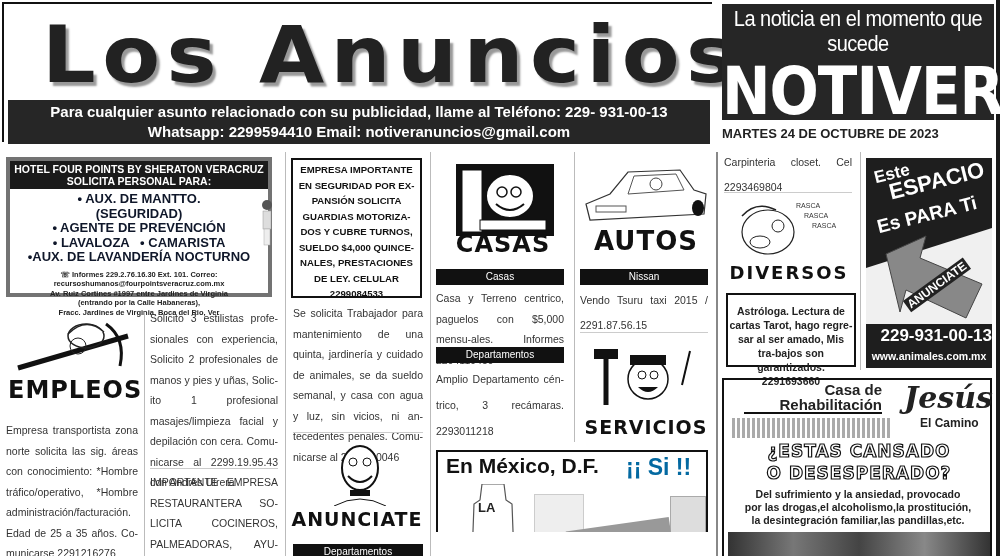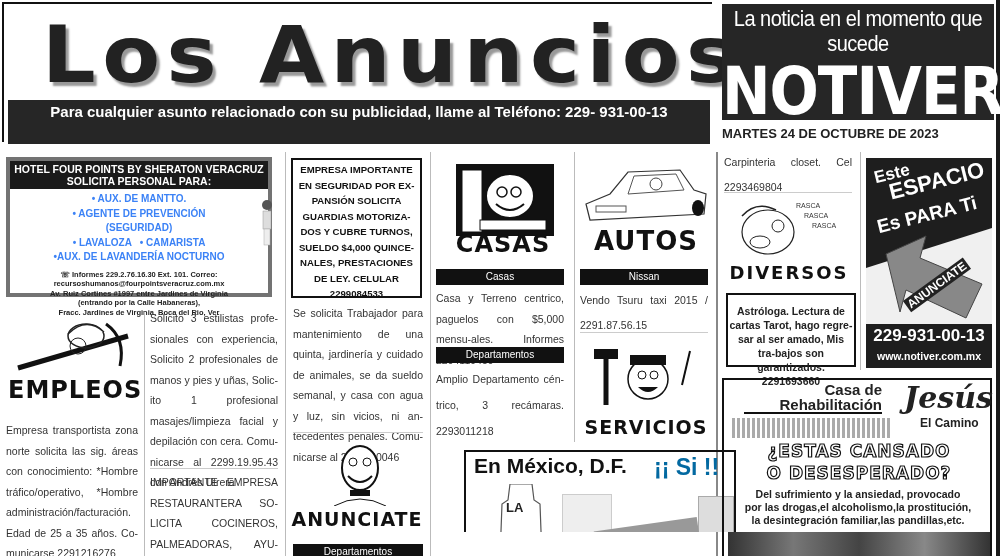--- a/index.html
+++ b/index.html
@@ -19,68 +19,69 @@
   .date-line { left: 722px; top: 126px; width: 272px; text-align: left; font-weight: bold; font-size: 13px; color: #222; }
   .right-border { left: 996px; top: 0; width: 4px; height: 556px; background: #1a1a1a; }
 
   
   .adtext { font-size: 10.5px; line-height: 20.5px; text-align: justify; color: #333; }
   .colrule { background: #bbb; width: 1px; }
 
   
   .hotel { left: 6px; top: 157px; width: 266px; height: 140px; border: 4px solid #737373; }
   .hotel-head { background: #1a1a1a; color: #fff; font-weight: bold; font-size: 10.5px; text-align: center; line-height: 12px; padding: 2px 0; }
-  .hotel-list { text-align: center; font-weight: 900; font-size: 10px; line-height: 14.5px; margin-top: 3px; color: #3b82f6; }
+  .hotel-list { text-align: center; font-weight: 900; font-size: 13px; line-height: 14.5px; margin-top: 3px; color: #0f172a; }
   .hotel-info { text-align: center; font-size: 7.5px; font-weight: bold; line-height: 9.5px; margin-top: 5px; color: #222; }
 
   
   .seguridad { left: 291px; top: 158px; width: 131px; height: 140px; border: 2px solid #111; text-align: center; font-weight: bold; font-size: 9.6px; line-height: 15.5px; padding-top: 2px; color: #111; }
 
   
   .section-title { font-family: "DejaVu Sans", sans-serif; font-weight: 900; color: #111; text-align: center; letter-spacing: 1px; }
   .blackbar { background: #111; color: #fff; text-align: center; font-size: 10px; line-height: 16px; height: 16px; }
 
   
   .espacio { left: 866px; top: 158px; width: 126px; height: 210px; background: #1e1e1e; color: #fff; overflow: hidden; }
 
   
   .rehab { left: 722px; top: 378px; width: 270px; height: 178px; border: 2px solid #111; border-bottom: none; padding-left: 40px; }
 
   
-  .mexico { left: 436px; top: 450px; width: 272px; height: 82px; border: 2px solid #111; border-bottom: none; overflow: hidden; margin-left: 28px; }
+  .mexico { left: 436px; top: 450px; width: 272px; height: 82px; border: 2px solid #111; border-bottom: none; overflow: hidden; }
 
   svg { display: block; }
 </style>
 </head>
 <body>
 
 <div class="abs right-border"></div>
 
 <div class="abs masthead">
   <div class="title-big">Los Anuncios</div>
   <div class="contact-bar">
     <div class="line1">Para cualquier asunto relacionado con su publicidad, llame al  Teléfono: 229- 931-00-13</div>
+    <div>Whatsapp: 2299594410 Email: notiveranuncios@gmail.com</div>
   </div>
 </div>
 
 <div class="abs notiver-box">
   <div class="notiver-slogan">La noticia en el momento que sucede</div>
   <div class="notiver-name">NOTIVER</div>
 </div>
 <div class="abs date-line">MARTES 24 DE OCTUBRE DE 2023</div>
 
 <div class="abs hotel">
   <div class="hotel-head">
     <div>HOTEL FOUR POINTS BY SHERATON VERACRUZ</div>
     <div>SOLICITA PERSONAL PARA:</div>
   </div>
   <div class="hotel-list">
     <div>• AUX. DE MANTTO.</div>
+    <div>(SEGURIDAD)</div>
     <div>• AGENTE DE PREVENCIÓN</div>
-    <div>(SEGURIDAD)</div>
     <div style="white-space:pre">• LAVALOZA   • CAMARISTA</div>
     <div>•AUX. DE LAVANDERÍA NOCTURNO</div>
   </div>
   <div class="hotel-info">
     <div><span>☏ </span><span>Informes 229.2.76.16.30 Ext. 101.  Correo:</span></div>
     <div>recursoshumanos@fourpointsveracruz.com.mx</div>
     <div>Av. Ruiz Cortines #1997 entre Jardines de Virginia</div>
     <div>(entrando por la Calle Habaneras),</div>
     <div>Fracc. Jardines de Virginia, Boca del Rio, Ver</div>
   </div>
@@ -183,22 +184,22 @@
 
 <div class="abs espacio">
   <div class="abs" style="left:8px;top:6px;font-weight:900;font-size:17px;transform:rotate(-14deg)">Este</div>
   <div class="abs" style="left:22px;top:10px;font-weight:900;font-size:22px;transform:rotate(-14deg)">ESPACIO</div>
   <div class="abs" style="left:10px;top:46px;font-weight:900;font-size:19px;transform:rotate(-14deg);white-space:nowrap">Es PARA Ti</div>
   <svg class="abs" style="left:0;top:70px" width="126" height="96">
     <path d="M0 40 L126 0 L126 96 L0 96 Z" fill="#f0f0f0"></path>
     <path d="M20 26 L60 8 L54 30 L116 56 L100 90 L40 62 L34 84 Z" fill="#888" stroke="#444"></path>
   </svg>
   <div class="abs" style="left:34px;top:120px;font-weight:900;font-size:12px;color:#fff;transform:rotate(-36deg);background:#222;padding:0 2px">ANUNCIATE</div>
-  <div class="abs" style="left:0;top:168px;width:126px;text-align:center;font-weight:900;font-size:17px">229-931-00-13</div>
-  <div class="abs" style="left:0;top:192px;width:126px;text-align:center;font-weight:bold;font-size:10.5px">www.notiver.com.mx</div>
+  <div class="abs" style="left:0;top:168px;width:126px;text-align:right;font-weight:900;font-size:17px">229-931-00-13</div>
+  <div class="abs" style="left:0;top:192px;width:126px;text-align:center;font-weight:bold;font-size:10.5px">www.animales.com.mx</div>
 </div>
 
 <div class="abs mexico">
   <div class="abs" style="left:8px;top:2px;font-weight:bold;font-size:21px;color:#111">En México, D.F.</div>
   <div class="abs" style="left:188px;top:2px;font-weight:bold;font-size:23px;color:#0369a1">¡¡ Si !!</div>
   <svg class="abs" style="left:30px;top:32px" width="50" height="74">
     <path d="M14 0 L36 0 L38 16 L44 20 L46 74 L4 74 L6 20 L12 16 Z" fill="#fff" stroke="#555" stroke-width="1.2"></path>
   </svg>
   <div class="abs" style="left:40px;top:48px;font-weight:bold;font-size:13px">LA</div>
   <div class="abs" style="left:34px;top:82px;font-weight:bold;font-size:12px">TORRE</div>

